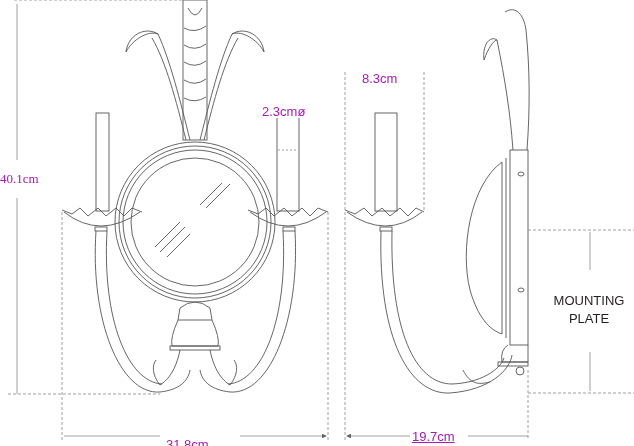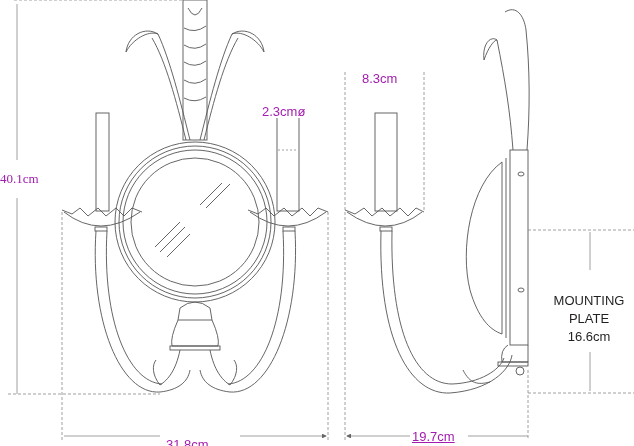--- a/index.html
+++ b/index.html
@@ -134,14 +134,13 @@
 
 <div class="lbl" style="left:0px;top:172px;font-family:Liberation Serif, serif;">40.1cm</div>
 <div class="lbl" style="left:262px;top:97px;margin-top:8px;">2.3cmø</div>
 <div class="lbl" style="left:362px;top:72px;">8.3cm</div>
 <div class="lbl" style="left:166px;top:438px;">31.8cm</div>
 <div class="lbl" style="left:412px;top:430px;text-decoration:underline;">19.7cm</div>
 
 <div class="mp">
   <div>MOUNTING</div>
   <div>PLATE</div>
-  <div>16.6cm</div>
 </div>
 
 </body></html>

